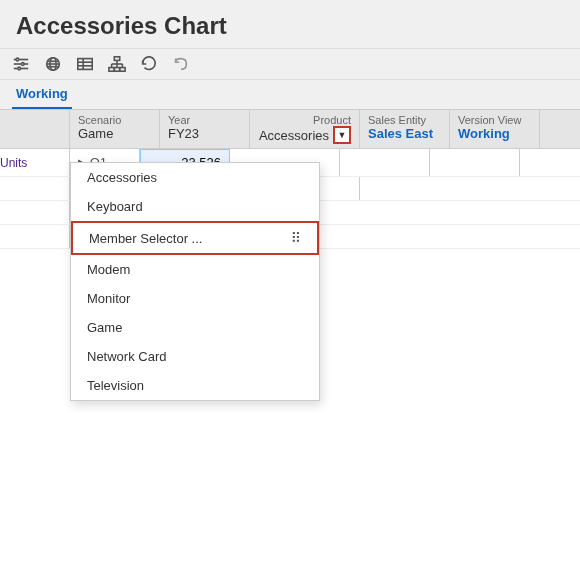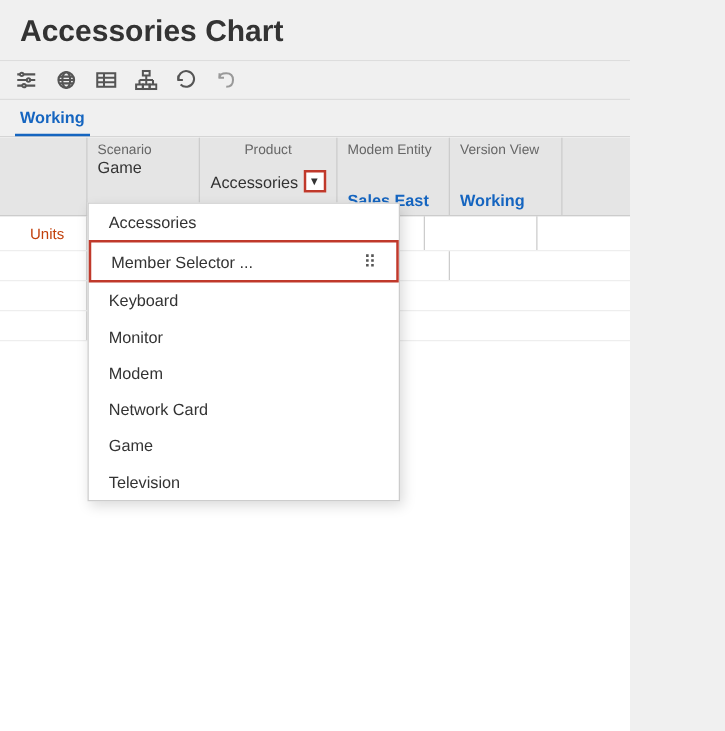--- a/index.html
+++ b/index.html
@@ -6,21 +6,21 @@
     body {
       font-family: Arial, sans-serif;
       font-size: 13px;
       background: #f0f0f0;
       width: 580px;
       height: 585px;
       overflow: hidden;
     }
 
     .app-container {
-      width: 504px;
+      width: 580px;
       height: 585px;
       background: #f0f0f0;
       display: flex;
       flex-direction: column;
     }
 
     
     .page-header {
       background: #f0f0f0;
       padding: 12px 16px 8px 16px;
@@ -101,33 +101,31 @@
       color: #666;
     }
     .col-header-value {
       font-size: 13px;
       color: #333;
       font-weight: normal;
     }
     .col-header-value.blue {
       color: #1565c0;
       font-weight: bold;
-      margin-top: 27px;
     }
 
     
     .product-col {
       display: flex;
       flex-direction: column;
-      align-items: center;
+      align-items: flex-end;
       padding: 4px 8px;
       border-right: 1px solid #ccc;
       min-width: 110px;
       position: relative;
-      gap: 10px;
     }
     .product-header-row {
       display: flex;
       align-items: center;
       gap: 4px;
     }
     .dropdown-btn {
       width: 18px;
       height: 18px;
       border: 2px solid #c0392b;
@@ -142,23 +140,23 @@
 
     
     .data-row {
       display: flex;
       border-bottom: 1px solid #eee;
       align-items: stretch;
     }
     .row-label {
       width: 70px;
       min-width: 70px;
-      padding: 5px 24px;
-      border-right: 1px solid #ccc;
-      color: #c2410c;
+      padding: 5px 0;
+      border-right: 1px solid #ccc;
+      color: #4c1d95;
       font-size: 12px;
       display: flex;
       align-items: center;
     }
     .row-q-label {
       width: 70px;
       min-width: 70px;
       padding: 5px 8px;
       border-right: 1px solid #ccc;
       color: #555;
@@ -308,31 +306,35 @@
   <div class="grid-container">
 
     <div class="grid-header-row">
       <div class="col-empty"></div>
 
       <div class="col-header">
         <span class="col-header-label">Scenario</span>
         <span class="col-header-value">Game</span>
       </div>
 
+      <div class="col-header">
+        <span class="col-header-label">Year</span>
+        <span class="col-header-value">FY23</span>
+      </div>
 
       <div class="product-col">
         <span class="col-header-label">Product</span>
         <div class="product-header-row">
           <span class="col-header-value">Accessories</span>
           <div class="dropdown-btn">▼</div>
         </div>
       </div>
 
       <div class="col-header">
-        <span class="col-header-label">Modem Entity</span>
+        <span class="col-header-label">Sales Entity</span>
         <span class="col-header-value blue">Sales East</span>
       </div>
 
       <div class="col-header">
         <span class="col-header-label">Version View</span>
         <span class="col-header-value blue">Working</span>
       </div>
     </div>
 
     <div class="data-row">
@@ -363,39 +365,39 @@
     <div class="empty-row">
       <div class="empty-cell-side"></div>
       <div class="empty-cell-data" style="min-width:90px"></div>
       <div class="empty-cell-data" style="min-width:90px"></div>
     </div>
 
     <div class="dropdown-menu">
       <div class="dropdown-item">
         <span>Accessories</span>
       </div>
+      <div class="dropdown-item">
+        <span>Keyboard</span>
+      </div>
       <div class="dropdown-item member-selector">
         <span>Member Selector ...</span>
         <span class="member-selector-icon">⠿</span>
       </div>
       <div class="dropdown-item">
-        <span>Keyboard</span>
+        <span>Modem</span>
       </div>
       <div class="dropdown-item">
         <span>Monitor</span>
       </div>
       <div class="dropdown-item">
-        <span>Modem</span>
+        <span>Game</span>
       </div>
       <div class="dropdown-item">
         <span>Network Card</span>
       </div>
       <div class="dropdown-item">
-        <span>Game</span>
-      </div>
-      <div class="dropdown-item">
         <span>Television</span>
       </div>
     </div>
 
   </div>
 
 </div>
 
 </body></html>

